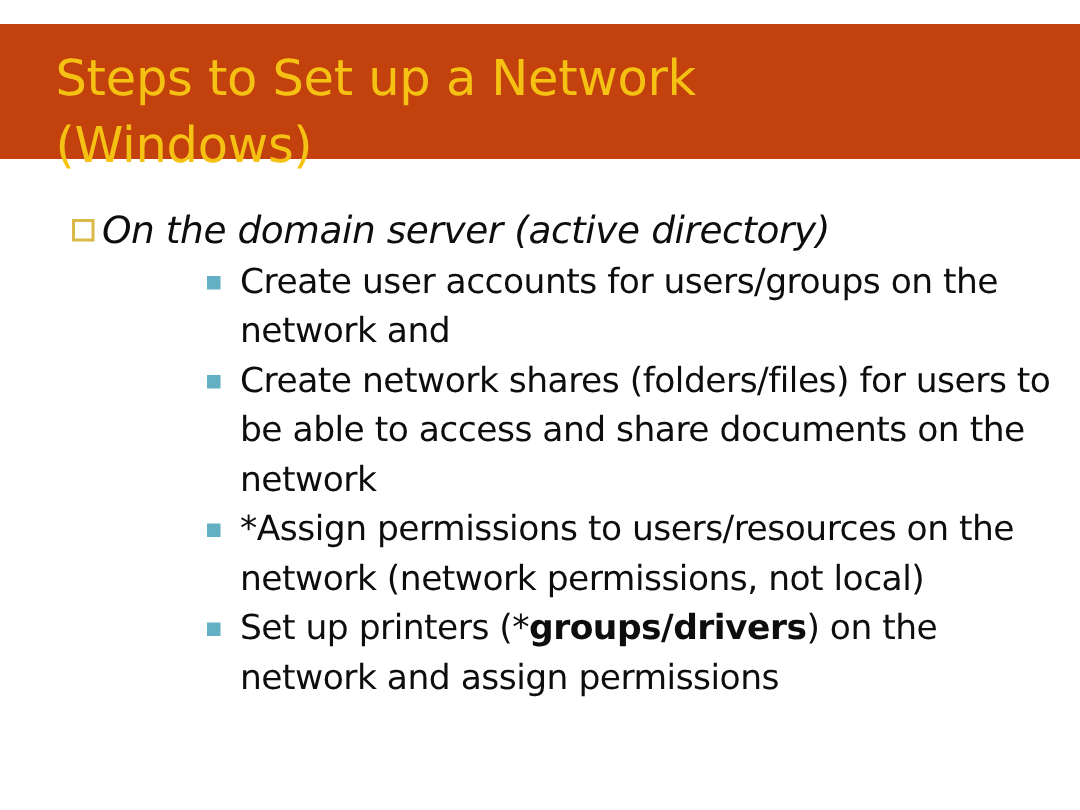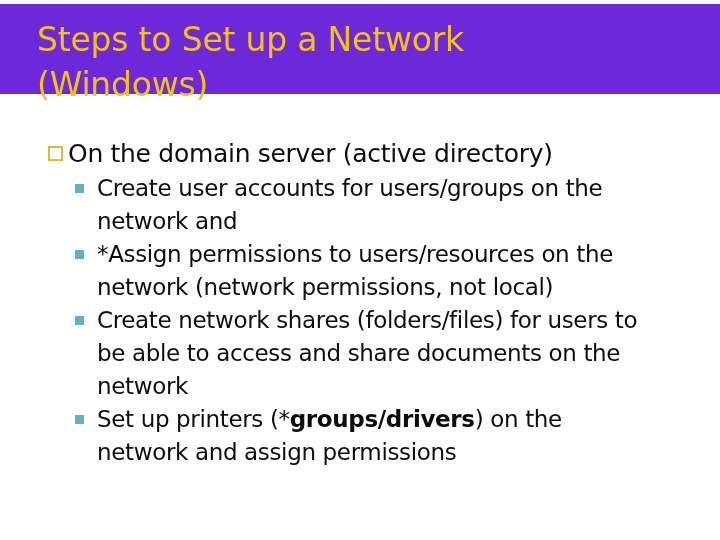--- a/index.html
+++ b/index.html
@@ -19,24 +19,24 @@
     width: 720px;
     height: 540px;
     background: #ffffff;
     overflow: hidden;
   }
 
   
   .title-band {
     position: absolute;
     left: 0;
-    top: 4px;
+    top: 16px;
     width: 720px;
     height: 90px;
-    background: #6d28d9;
+    background: #c2410c;
   }
 
   .title-text {
     position: absolute;
     left: 37px;
     top: 13px;
     width: 660px;
     color: #F5C213;
     font-family: "DejaVu Sans", "Liberation Sans", sans-serif;
     font-size: 33px;
@@ -74,38 +74,40 @@
     height: 15px;
     margin-top: 8px;
     margin-right: 5px;
     border: 2px solid #D9B94A;
     background: #FFFFFF;
     box-sizing: border-box;
   }
 
   .lvl1-text {
     flex: 1 1 auto;
+    font-style: italic;
   }
 
   .lvl2-list {
     margin: 2px 0 0 0;
     padding: 0;
     list-style: none;
   }
 
   .lvl2 {
     display: flex;
     align-items: flex-start;
     margin-left: 75px;
     margin-bottom: 0px;
     color: #0D0D0D;
     font-family: "DejaVu Sans", "Liberation Sans", sans-serif;
     font-size: 23px;
     line-height: 33px;
     letter-spacing: -0.35px;
+    justify-content: flex-end;
   }
 
   .bullet-square-filled {
     flex: 0 0 auto;
     width: 9px;
     height: 9px;
     margin-top: 12px;
     margin-right: 13px;
     background: #63AFC4;
   }
@@ -136,25 +138,25 @@
       <span class="lvl1-text">On the domain server (active directory)</span>
     </div>
 
     <ul class="lvl2-list">
       <li class="lvl2">
         <span class="bullet-square-filled"></span>
         <span class="lvl2-text">Create user accounts for users/groups on the network and</span>
       </li>
       <li class="lvl2">
         <span class="bullet-square-filled"></span>
-        <span class="lvl2-text">*Assign permissions to users/resources on the network (network permissions, not local)</span>
+        <span class="lvl2-text">Create network shares (folders/files) for users to be able to access and share documents on the network</span>
       </li>
       <li class="lvl2">
         <span class="bullet-square-filled"></span>
-        <span class="lvl2-text">Create network shares (folders/files) for users to be able to access and share documents on the network</span>
+        <span class="lvl2-text">*Assign permissions to users/resources on the network (network permissions, not local)</span>
       </li>
       <li class="lvl2">
         <span class="bullet-square-filled"></span>
         <span class="lvl2-text">Set up printers (*<b>groups/drivers</b>) on the network and assign permissions</span>
       </li>
     </ul>
 
   </div>
 </div>
 

